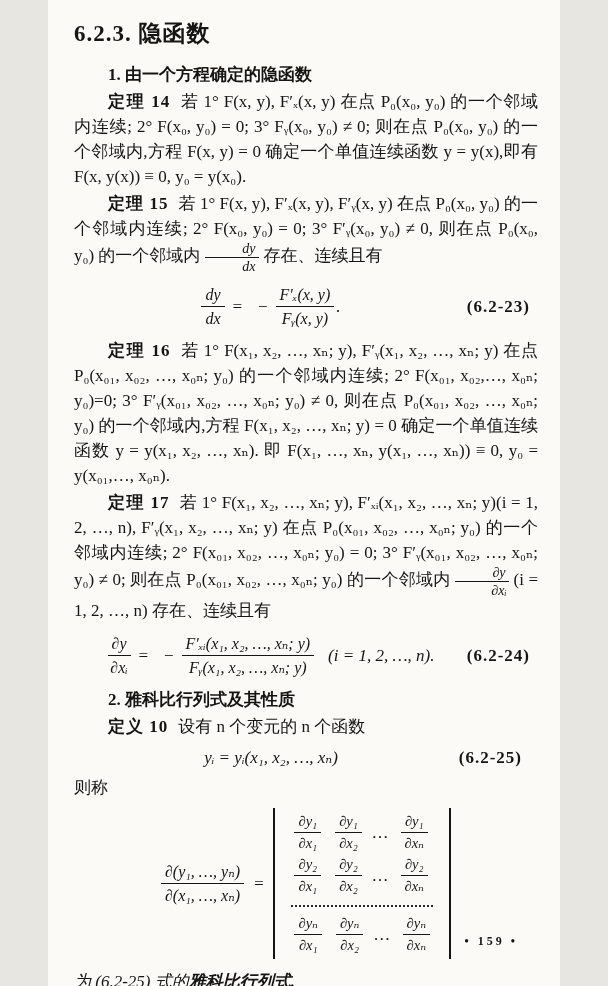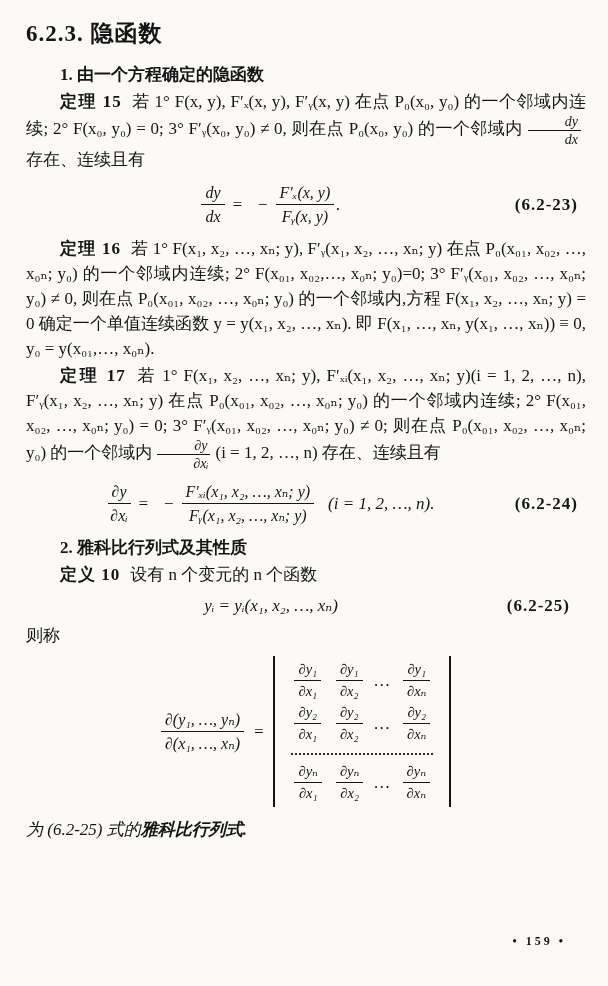--- a/index.html
+++ b/index.html
@@ -1,18 +1,18 @@
 <!DOCTYPE html>
 <html><head>
 <meta charset="utf-8">
 <style>
   html,body{margin:0;padding:0;background:#e8e6e0;}
   .page{
     position:relative;
-    width:608px;height:986px;
+    width:512px;height:986px;
     margin:0 auto;
     background:#fbfaf6;
     color:#151515;
     font-family:"Liberation Serif","DejaVu Serif",serif;
     font-size:17px;
     line-height:25px;
     box-sizing:border-box;
     padding:20px 22px 0 26px;
     overflow:hidden;
   }
@@ -61,41 +61,42 @@
   
   .jac{
     display:flex;align-items:center;justify-content:center;
     font-style:italic;margin:8px 0 10px 0;
   }
   .jac .op{margin:0 9px;}
   .det{
     border-left:2px solid #151515;border-right:2px solid #151515;
     padding:5px 12px;display:flex;flex-direction:column;gap:4px;
   }
-  .mrow{display:flex;align-items:center;justify-content:space-between;}
+  .mrow{display:flex;align-items:center;}
   .mrow .frac{font-size:14.5px;line-height:17px;margin:0 7px;}
   .mdots{margin:0 4px;letter-spacing:2px;}
   .dotline{
     border-bottom:2px dotted #2a2a2a;height:4px;margin:2px 4px 4px 4px;
   }
   .footer-line{margin:4px 0 0 0;font-style:italic;}
   .pagenum{
     position:absolute;right:42px;bottom:32px;
     font-weight:bold;letter-spacing:3px;font-size:12px;
   }
 </style>
 </head>
 <body>
 
 <div class="page">
 
   <h1 class="sec">6.2.3. 隐函数</h1>
 
   <p class="subhead">1. 由一个方程确定的隐函数</p>
 
+  <p class="para"><span class="thm-label">定理 14</span><span>若 1° F(x, y), F′ₓ(x, y) 在点 P₀(x₀, y₀) 的一个邻域内连续; 2° F(x₀, y₀) = 0; 3° Fᵧ(x₀, y₀) ≠ 0; 则在点 P₀(x₀, y₀) 的一个邻域内,方程 F(x, y) = 0 确定一个单值连续函数 y = y(x),即有 F(x, y(x)) ≡ 0, y₀ = y(x₀).</span></p>
 
   <p class="para"><span class="thm-label">定理 15</span><span>若 1° F(x, y), F′ₓ(x, y), F′ᵧ(x, y) 在点 P₀(x₀, y₀) 的一个邻域内连续; 2° F(x₀, y₀) = 0; 3° F′ᵧ(x₀, y₀) ≠ 0, 则在点 P₀(x₀, y₀) 的一个邻域内</span><span class="ifrac">
         <span class="fn">dy</span>
         <span class="fd">dx</span>
       </span><span>存在、连续且有</span></p>
 
   <div class="eq">
     <span class="frac">
         <span class="fn">dy</span>
         <span class="fd">dx</span>

